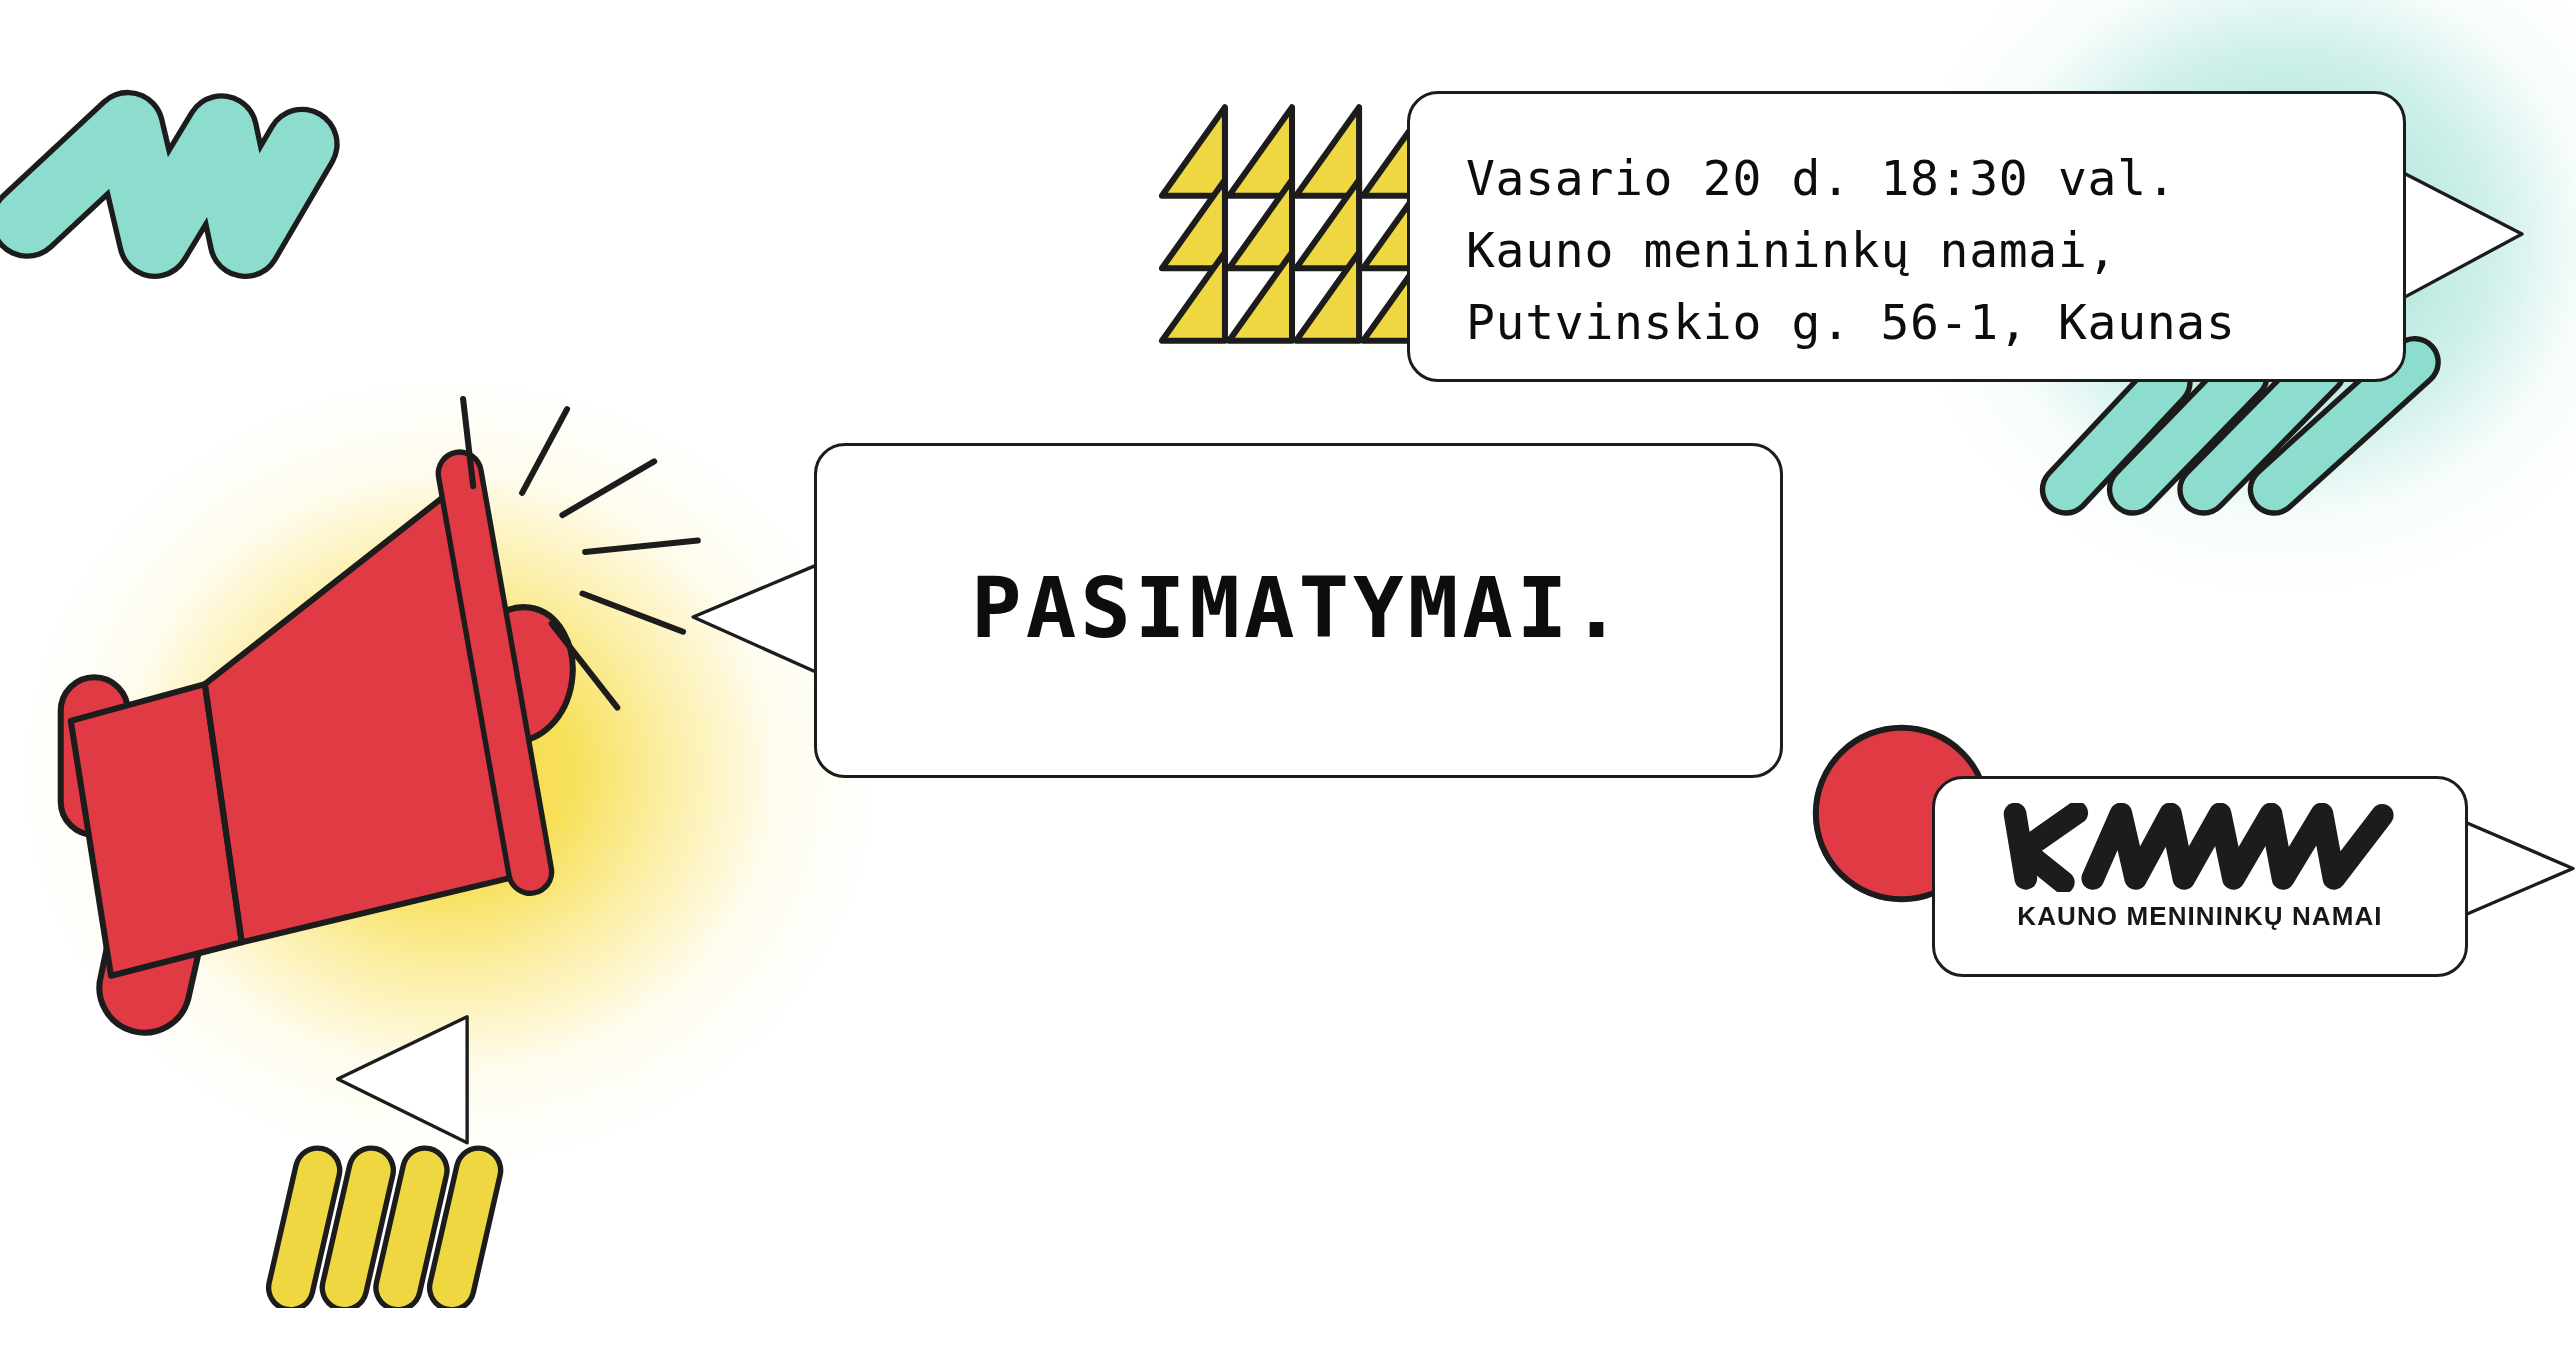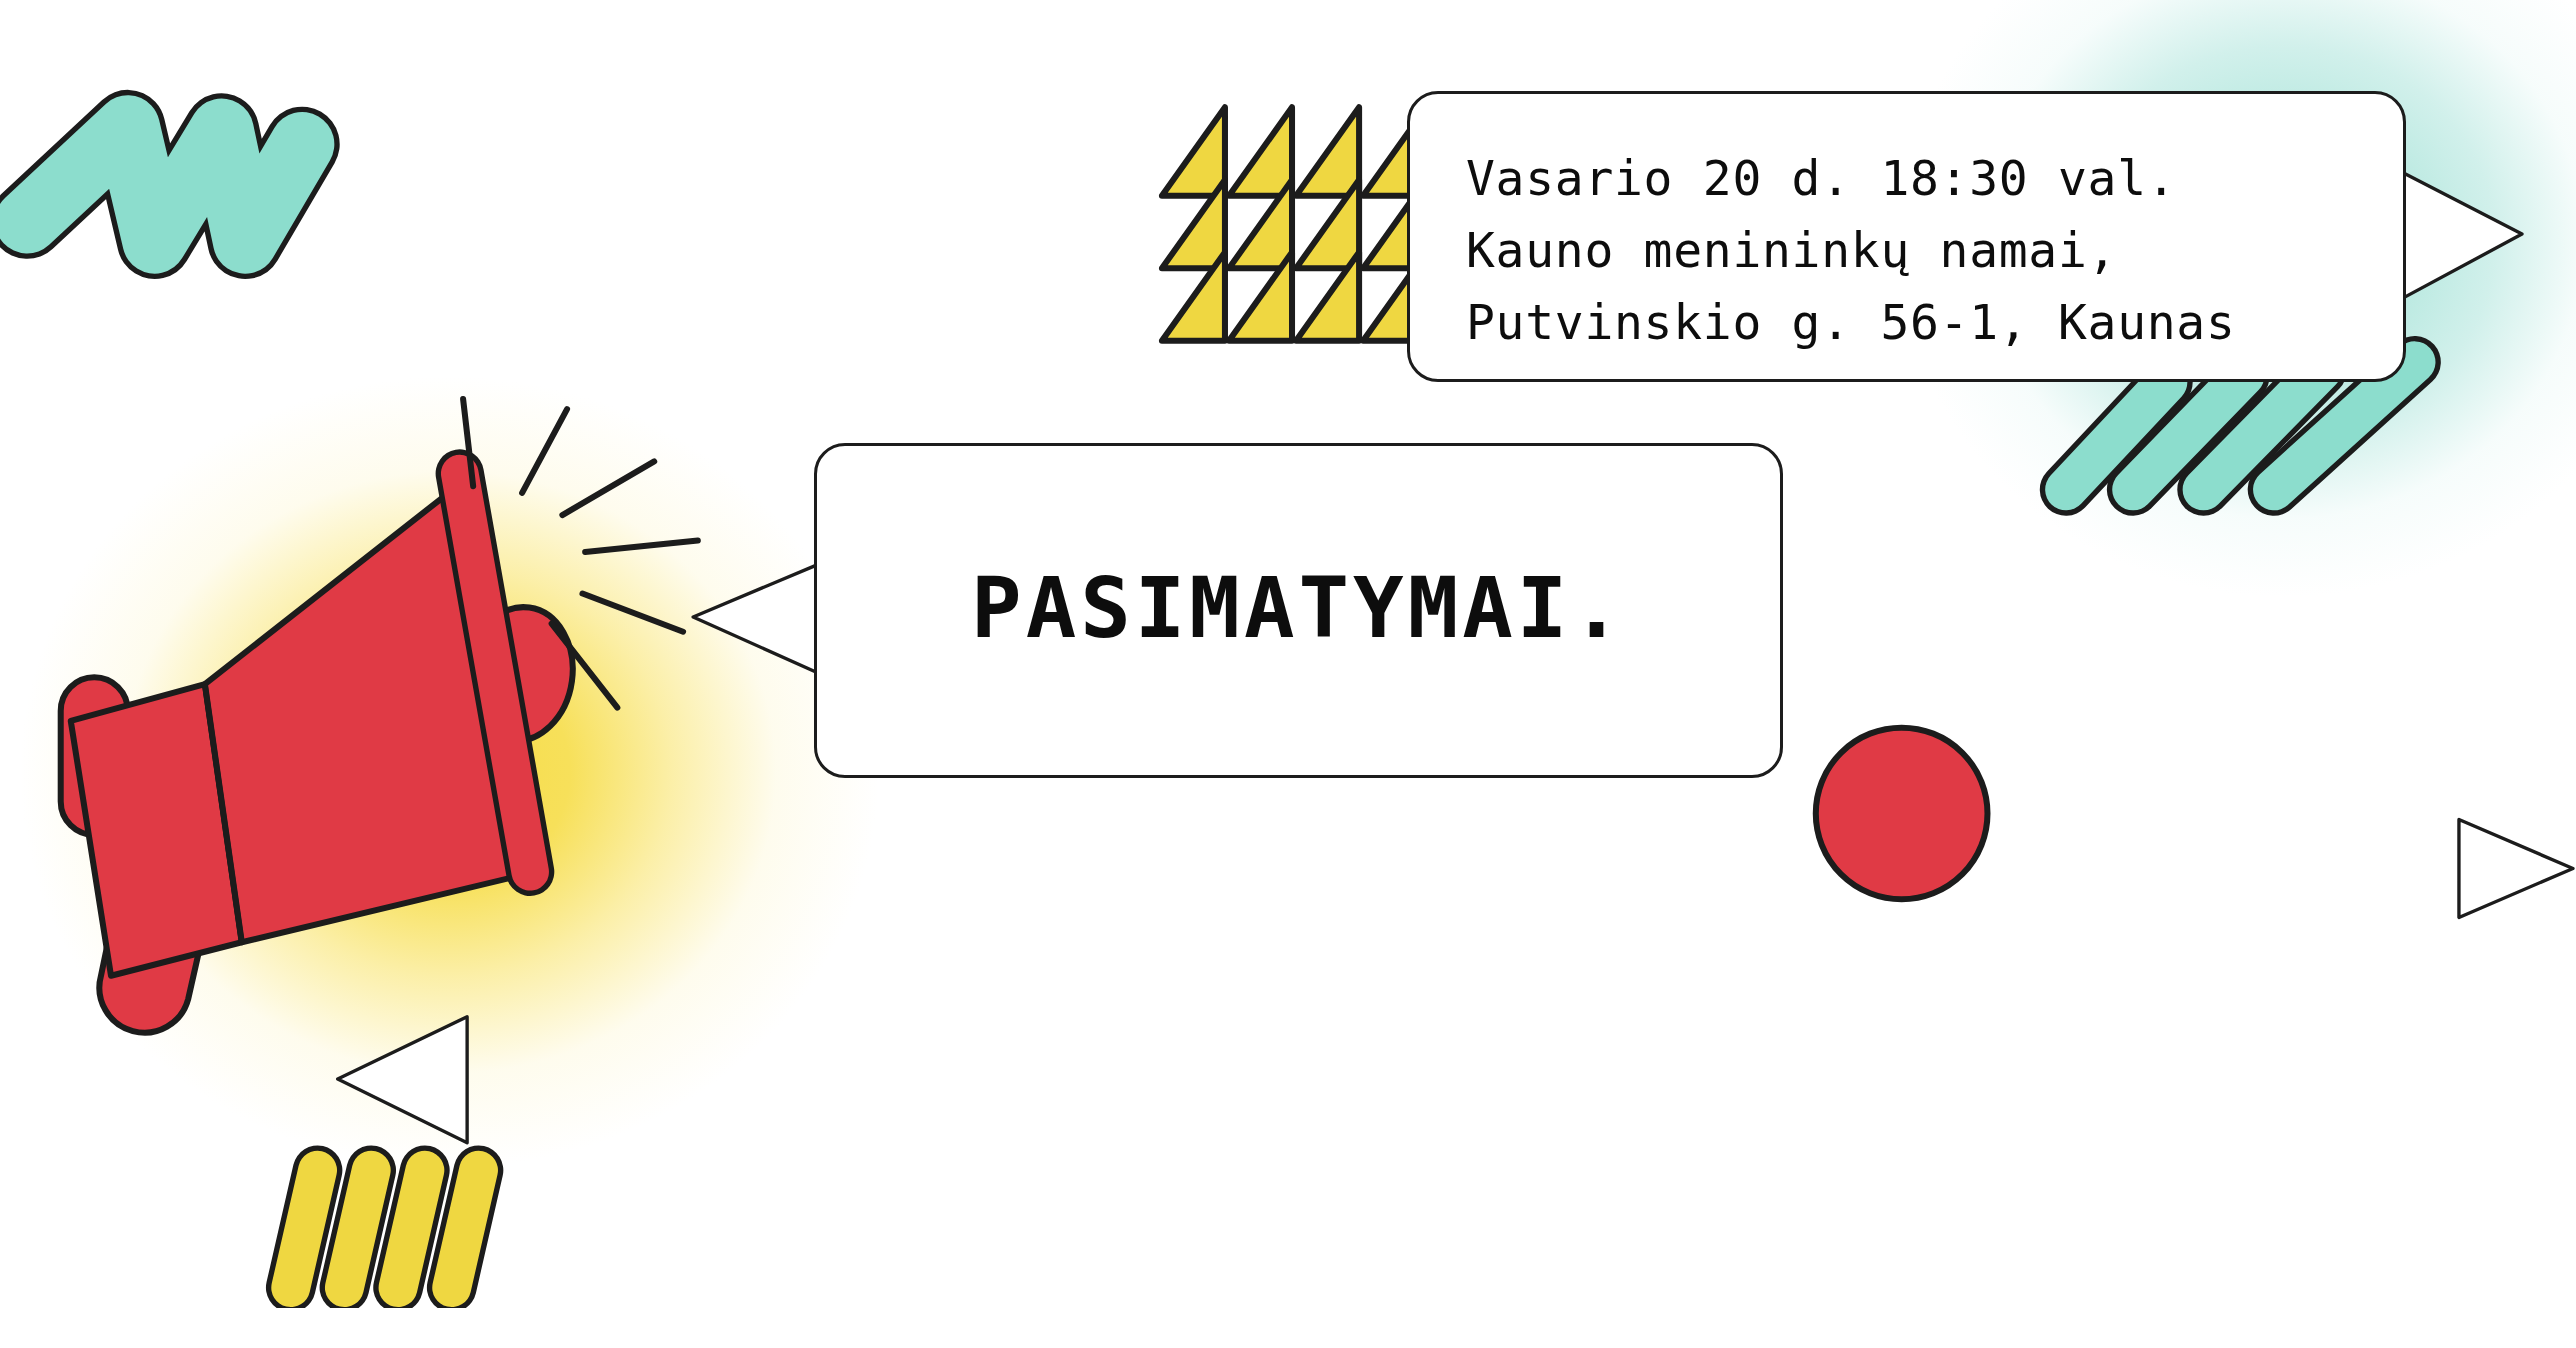--- a/index.html
+++ b/index.html
@@ -131,16 +131,28 @@
   <div class="bubble" id="bubble-datetime">
     <div class="btxt" id="txt-datetime"><span>Vasario 20 d. 18:30 val.</span>
 <span>Kauno menininkų namai,</span>
 <span>Putvinskio g. 56-1, Kaunas</span></div>
   </div>
 
   <div class="bubble" id="bubble-title">
     <div class="btxt" id="txt-title">PASIMATYMAI.</div>
   </div>
 
+  <div class="bubble" id="bubble-logo">
+    <div id="logo-wrap">
+      <svg id="logo-mark" viewBox="0 0 600 132">
+        <g fill="none" stroke="#1c1c1c" stroke-width="34" stroke-linecap="round" stroke-linejoin="round">
+          <path d="M 24 16 L 40 112"></path>
+          <path d="M 116 14 L 36 70 L 96 118"></path>
+          <path d="M 140 112 L 182 16 L 204 112 L 256 16 L 276 112 L 330 16 L 350 112 L 406 16 L 424 112 L 482 16 L 500 112 L 572 18"></path>
+        </g>
+      </svg>
+      <div id="logo-word">KAUNO MENININKŲ NAMAI</div>
+    </div>
+  </div>
 
 
 </div>
 
 
 </body></html>

